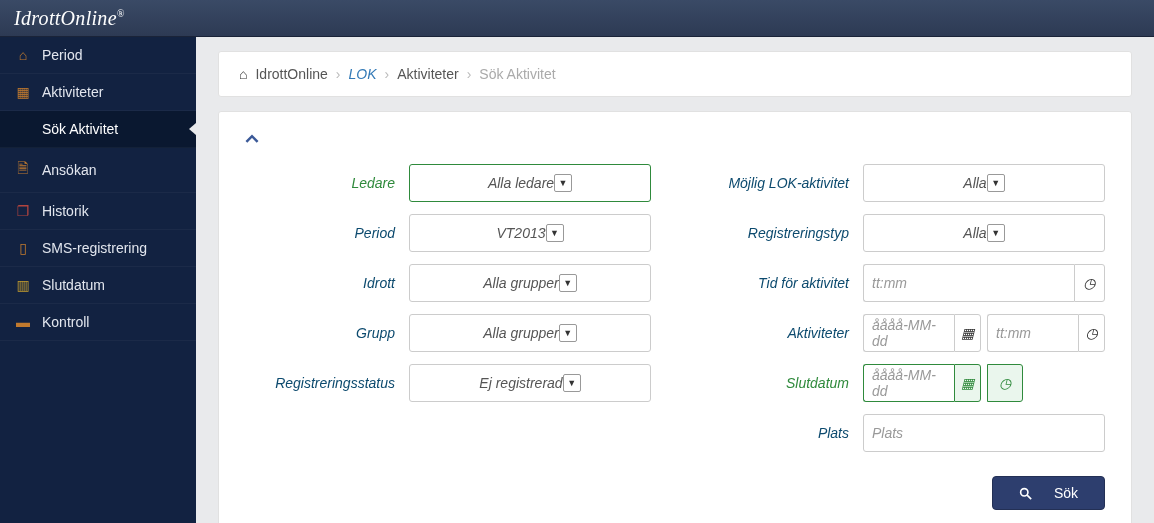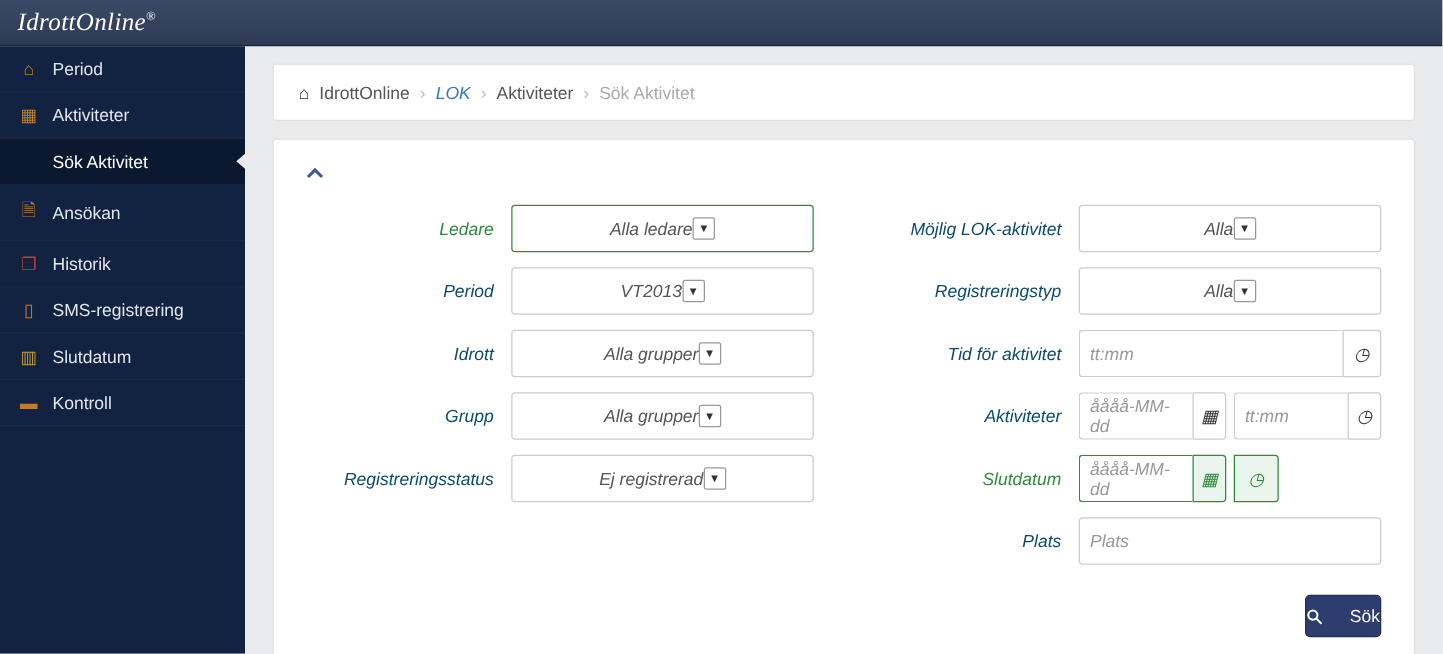--- a/index.html
+++ b/index.html
@@ -42,21 +42,21 @@
 .input .val { flex: 1; }
 .input-btn { width: 36px; border: 1px solid #ccc; border-radius: 3px; background: #fff; display: flex; align-items: center; justify-content: center; cursor: pointer; }
 .input-group { display: flex; flex: 1; }
 .input-group .input { border-top-right-radius: 0; border-bottom-right-radius: 0; border-right: 0; }
 .input-group .input-btn { border-top-left-radius: 0; border-bottom-left-radius: 0; }
 .input-group.green .input { border-color: #2f8a3c; }
 .input-group.green .input-btn { border-color: #2f8a3c; background: #eaf6ed; color: #2f8a3c; }
 .two-inputs { display: flex; gap: 6px; flex: 1; }
 .two-inputs > * { flex: 1; }
 .search-row { display: flex; justify-content: flex-end; margin-top: 24px; }
-.btn-primary { background: #2d3e6e; color: #fff; border: 1px solid #233055; border-radius: 4px; padding: 8px 0; font-size: 14px; display: flex; align-items: center; gap: 22px; cursor: pointer; }
+.btn-primary { background: #2d3e6e; color: #fff; border: 1px solid #233055; border-radius: 4px; padding: 8px 26px; font-size: 14px; display: flex; align-items: center; gap: 22px; cursor: pointer; }
 svg { display: block; }
 </style>
 </head>
 <body>
 
 <div class="app">
   <div class="topbar">
     <span class="logo"><span>IdrottOnline</span><span class="reg">®</span></span>
   </div>
   <div class="body">

